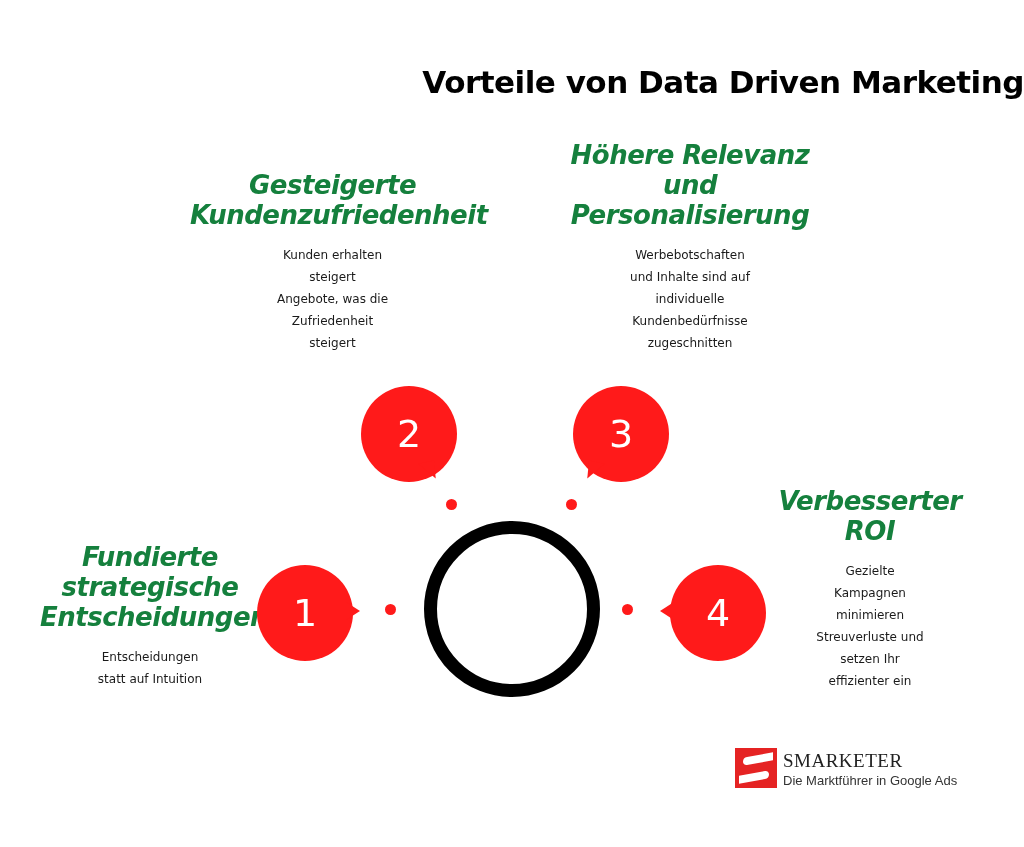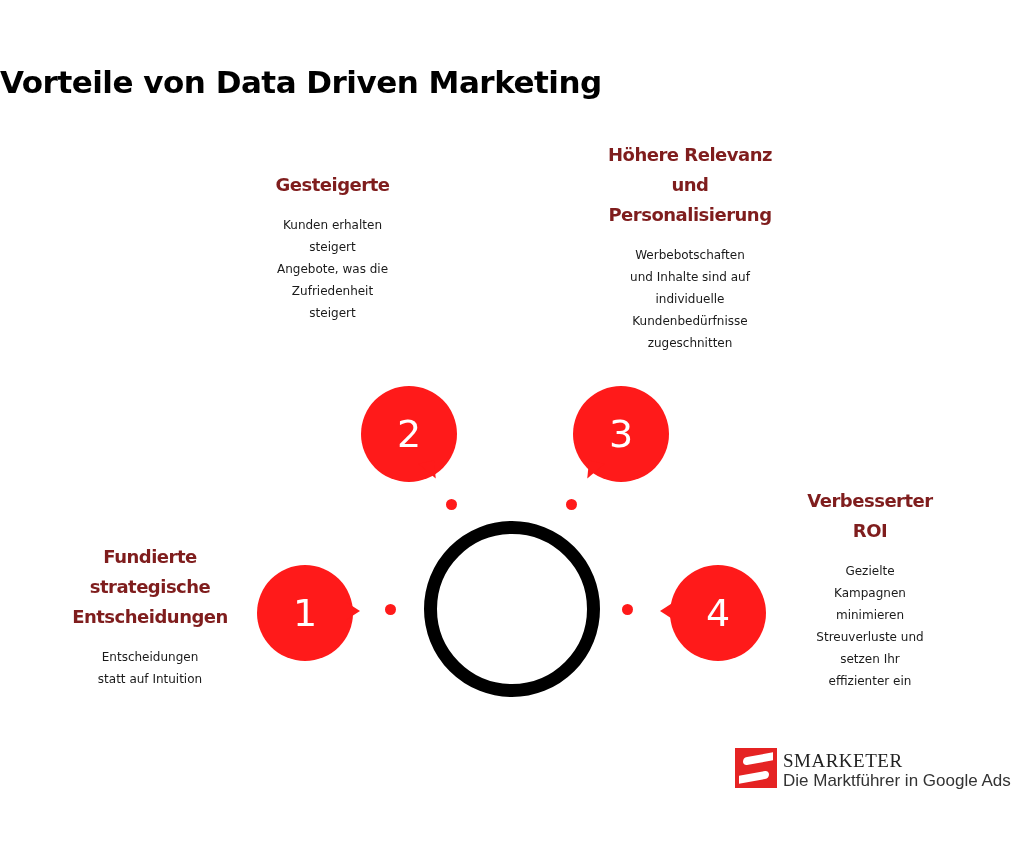--- a/index.html
+++ b/index.html
@@ -1,40 +1,41 @@
 <!DOCTYPE html>
 <html><head>
   <meta charset="utf-8">
   <style>
     html, body { margin: 0; padding: 0; background: #ffffff; }
     body { width: 1024px; height: 847px; position: relative; overflow: hidden; font-family: "Liberation Sans", "DejaVu Sans", sans-serif; color: #111; }
-    .title { position: absolute; left: 0; top: 64px; width: 1024px; text-align: left; font-family: "DejaVu Sans", sans-serif; font-weight: bold; font-size: 31px; letter-spacing: -0.5px; color: #000; }
+    .title { position: absolute; left: 0; top: 64px; width: 1024px; text-align: right; font-family: "DejaVu Sans", sans-serif; font-weight: bold; font-size: 31px; letter-spacing: -0.5px; color: #000; }
     .block { position: absolute; text-align: center; }
-    .block .head { font-family: "DejaVu Sans", sans-serif; font-weight: bold; font-size: 18px; line-height: 30px; color: #7f1d1d; letter-spacing: -0.5px; }
+    .block .head { font-family: "DejaVu Sans", sans-serif; font-weight: bold; font-size: 26px; line-height: 30px; color: #15803d; letter-spacing: -0.5px; font-style: italic; }
     .block .desc { font-family: "DejaVu Sans", sans-serif; font-size: 12px; line-height: 22px; color: #1a1a1a; margin-top: 14px; }
     .bubble { position: absolute; width: 96px; height: 96px; border-radius: 50%; background: #ff1a1a; color: #fff; font-family: "DejaVu Sans", sans-serif; font-size: 38px; display: flex; align-items: center; justify-content: center; }
     .tail { position: absolute; width: 0; height: 0; }
     .dot { position: absolute; width: 11px; height: 11px; border-radius: 50%; background: #ff1a1a; }
     .ring { position: absolute; left: 424px; top: 521px; width: 150px; height: 150px; border: 13px solid #000; border-radius: 50%; }
     .logo { position: absolute; left: 735px; top: 748px; display: flex; align-items: center; }
     .logo-mark { width: 42px; height: 40px; background: #e52323; position: relative; overflow: hidden; }
     .logo-mark .s1 { position: absolute; left: 8px; top: 7px; width: 30px; height: 8px; background: #fff; border-radius: 6px 0 0 6px; transform: skewY(-10deg); }
     .logo-mark .s2 { position: absolute; left: 4px; top: 25px; width: 30px; height: 8px; background: #fff; border-radius: 0 6px 6px 0; transform: skewY(-10deg); }
     .logo-text { margin-left: 6px; }
     .logo-name { font-family: Liberation Serif, serif; font-size: 19px; line-height: 24px; color: #222; letter-spacing: 0.5px; }
-    .logo-tag { font-family: "Liberation Sans", sans-serif; font-size: 17px; line-height: 15px; color: #333; }
+    .logo-tag { font-family: "Liberation Sans", sans-serif; font-size: 13px; line-height: 15px; color: #333; }
   </style>
 </head>
 <body>
 
 <div class="title">Vorteile von Data Driven Marketing</div>
 
 <div class="block" style="left:190px; top:170px; width:285px;">
   <div class="head">
     <div>Gesteigerte</div>
+    <div>Kundenzufriedenheit</div>
   </div>
   <div class="desc">
     <div>Kunden erhalten</div>
     <div>steigert</div>
     <div>Angebote, was die</div>
     <div>Zufriedenheit</div>
     <div>steigert</div>
   </div>
 </div>
 

